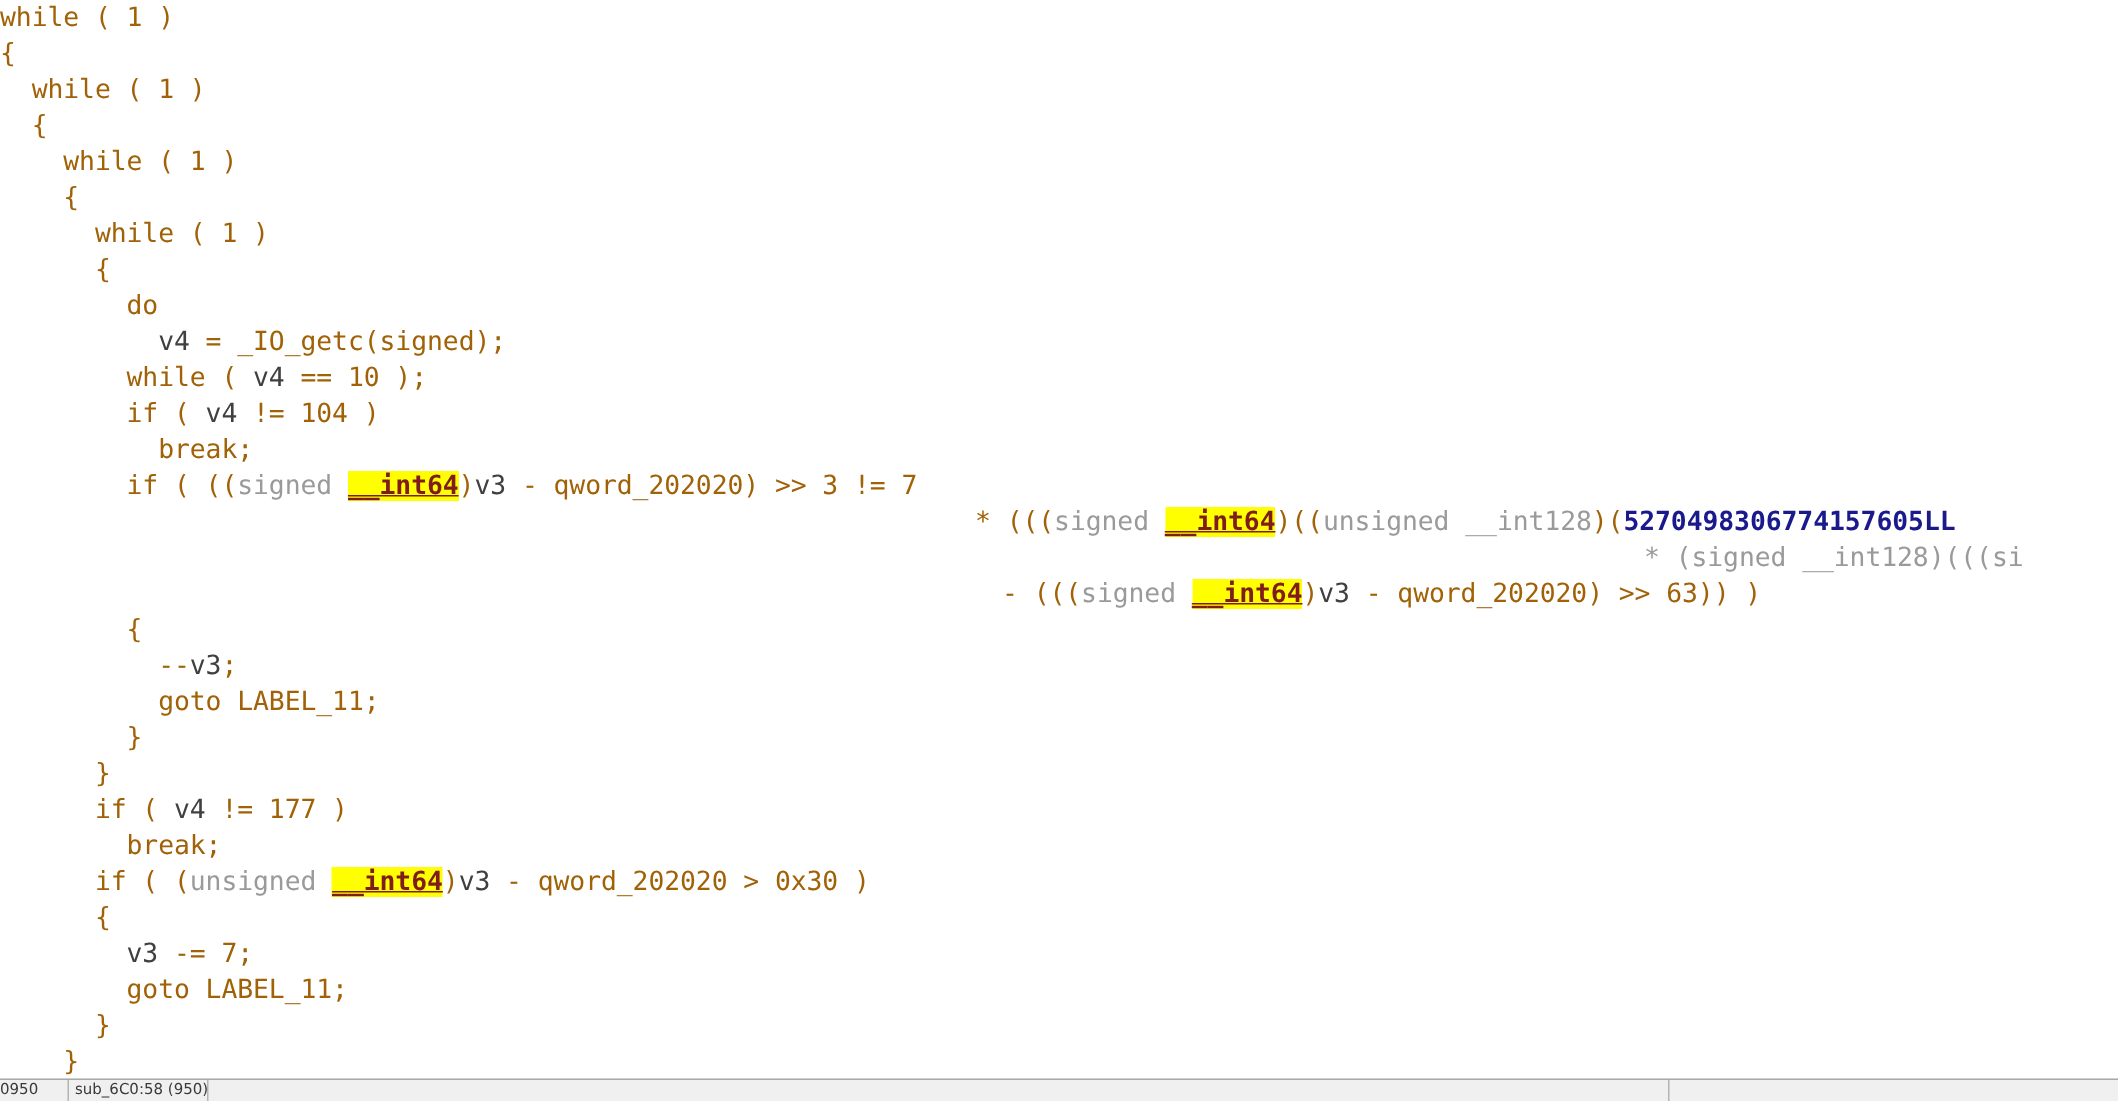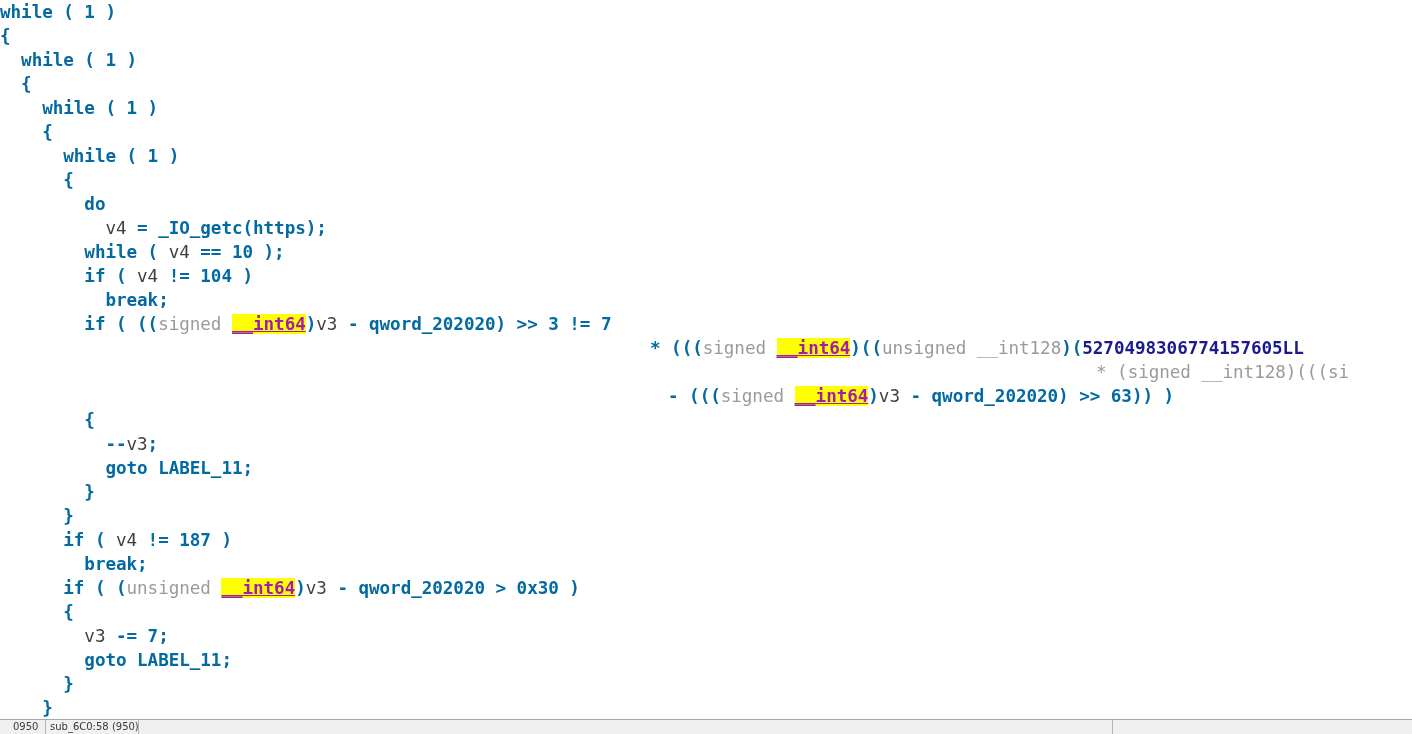--- a/index.html
+++ b/index.html
@@ -39,27 +39,27 @@
     font-family: "DejaVu Sans Mono", "Liberation Mono", monospace;
     font-size: 17.6px;
     line-height: 24px;
     height: 24px;
     letter-spacing: -0.05px;
     font-weight: bold;
     color: #1a1a8c;
   }
 
   
-  .tok-kw      { color: #0369a1; font-weight: bold; }   
+  .tok-kw      { color: #a16207; font-weight: normal; }   
   .tok-num     { color: #1a1a8c; font-weight: bold; }   
   .tok-var     { color: #404040; font-weight: normal; } 
   .tok-type    { color: #9a9a9a; font-weight: normal; } 
   .tok-punct-t { color: #9a9a9a; font-weight: normal; } 
   .tok-hl      {
-    color: #a21caf;
+    color: #7f1d1d;
     font-weight: bold;
     background: #ffff00;
     text-decoration: underline;
   }
 
   
   #bottom-bar {
     position: absolute;
     left: 0;
     top: 719px;
@@ -75,21 +75,21 @@
     top: 0;
     width: 46px;
     height: 14px;
     border-right: 1px solid #b4b4b4;
     box-sizing: border-box;
     background: #f0f0f0;
     color: #3a3a3a;
     font-family: "DejaVu Sans", "Liberation Sans", sans-serif;
     font-size: 10px;
     line-height: 14px;
-    padding-left: 13px;
+    padding-left: 0;
     overflow: hidden;
     white-space: nowrap;
   }
   #status-seg-func {
     position: absolute;
     left: 47px;
     top: 0;
     width: 92px;
     height: 14px;
     border-right: 1px solid #b4b4b4;
@@ -141,34 +141,34 @@
   <div id="code-area">
       <div class="code-line" style="left: 0px; top: 0px;"><span class="tok-kw">while ( 1 )</span></div>
       <div class="code-line" style="left: 0px; top: 24px;"><span class="tok-kw">{</span></div>
       <div class="code-line" style="left: 0px; top: 48px;"><span class="tok-kw">  while ( 1 )</span></div>
       <div class="code-line" style="left: 0px; top: 72px;"><span class="tok-kw">  {</span></div>
       <div class="code-line" style="left: 0px; top: 96px;"><span class="tok-kw">    while ( 1 )</span></div>
       <div class="code-line" style="left: 0px; top: 120px;"><span class="tok-kw">    {</span></div>
       <div class="code-line" style="left: 0px; top: 144px;"><span class="tok-kw">      while ( 1 )</span></div>
       <div class="code-line" style="left: 0px; top: 168px;"><span class="tok-kw">      {</span></div>
       <div class="code-line" style="left: 0px; top: 192px;"><span class="tok-kw">        do</span></div>
-      <div class="code-line" style="left: 0px; top: 216px;"><span class="tok-kw">          </span><span class="tok-var">v4</span><span class="tok-kw"> = _IO_getc(https);</span></div>
+      <div class="code-line" style="left: 0px; top: 216px;"><span class="tok-kw">          </span><span class="tok-var">v4</span><span class="tok-kw"> = _IO_getc(signed);</span></div>
       <div class="code-line" style="left: 0px; top: 240px;"><span class="tok-kw">        while ( </span><span class="tok-var">v4</span><span class="tok-kw"> == 10 );</span></div>
       <div class="code-line" style="left: 0px; top: 264px;"><span class="tok-kw">        if ( </span><span class="tok-var">v4</span><span class="tok-kw"> != 104 )</span></div>
       <div class="code-line" style="left: 0px; top: 288px;"><span class="tok-kw">          break;</span></div>
       <div class="code-line" style="left: 0px; top: 312px;"><span class="tok-kw">        if ( ((</span><span class="tok-type">signed </span><span class="tok-hl">__int64</span><span class="tok-kw">)</span><span class="tok-var">v3</span><span class="tok-kw"> - qword_202020) &gt;&gt; 3 != 7</span></div>
       <div class="code-line" style="left: 650px; top: 336px;"><span class="tok-kw">* (((</span><span class="tok-type">signed </span><span class="tok-hl">__int64</span><span class="tok-kw">)((</span><span class="tok-type">unsigned __int128</span><span class="tok-kw">)(</span><span class="tok-num">5270498306774157605LL</span></div>
       <div class="code-line" style="left: 1096px; top: 360px;"><span class="tok-punct-t">* (</span><span class="tok-type">signed __int128</span><span class="tok-punct-t">)(((si</span></div>
       <div class="code-line" style="left: 668px; top: 384px;"><span class="tok-kw">- (((</span><span class="tok-type">signed </span><span class="tok-hl">__int64</span><span class="tok-kw">)</span><span class="tok-var">v3</span><span class="tok-kw"> - qword_202020) &gt;&gt; 63)) )</span></div>
       <div class="code-line" style="left: 0px; top: 408px;"><span class="tok-kw">        {</span></div>
       <div class="code-line" style="left: 0px; top: 432px; text-align: right;"><span class="tok-kw">          --</span><span class="tok-var">v3</span><span class="tok-kw">;</span></div>
       <div class="code-line" style="left: 0px; top: 456px;"><span class="tok-kw">          goto LABEL_11;</span></div>
       <div class="code-line" style="left: 0px; top: 480px;"><span class="tok-kw">        }</span></div>
       <div class="code-line" style="left: 0px; top: 504px;"><span class="tok-kw">      }</span></div>
-      <div class="code-line" style="left: 0px; top: 528px;"><span class="tok-kw">      if ( </span><span class="tok-var">v4</span><span class="tok-kw"> != 187 )</span></div>
+      <div class="code-line" style="left: 0px; top: 528px;"><span class="tok-kw">      if ( </span><span class="tok-var">v4</span><span class="tok-kw"> != 177 )</span></div>
       <div class="code-line" style="left: 0px; top: 552px;"><span class="tok-kw">        break;</span></div>
       <div class="code-line" style="left: 0px; top: 576px;"><span class="tok-kw">      if ( (</span><span class="tok-type">unsigned </span><span class="tok-hl">__int64</span><span class="tok-kw">)</span><span class="tok-var">v3</span><span class="tok-kw"> - qword_202020 &gt; 0x30 )</span></div>
       <div class="code-line" style="left: 0px; top: 600px;"><span class="tok-kw">      {</span></div>
       <div class="code-line" style="left: 0px; top: 624px;"><span class="tok-kw">        </span><span class="tok-var">v3</span><span class="tok-kw"> -= 7;</span></div>
       <div class="code-line" style="left: 0px; top: 648px;"><span class="tok-kw">        goto LABEL_11;</span></div>
       <div class="code-line" style="left: 0px; top: 672px;"><span class="tok-kw">      }</span></div>
       <div class="code-line" style="left: 0px; top: 696px;"><span class="tok-kw">    }</span></div>
     </div>
 
   <div id="bottom-bar">

